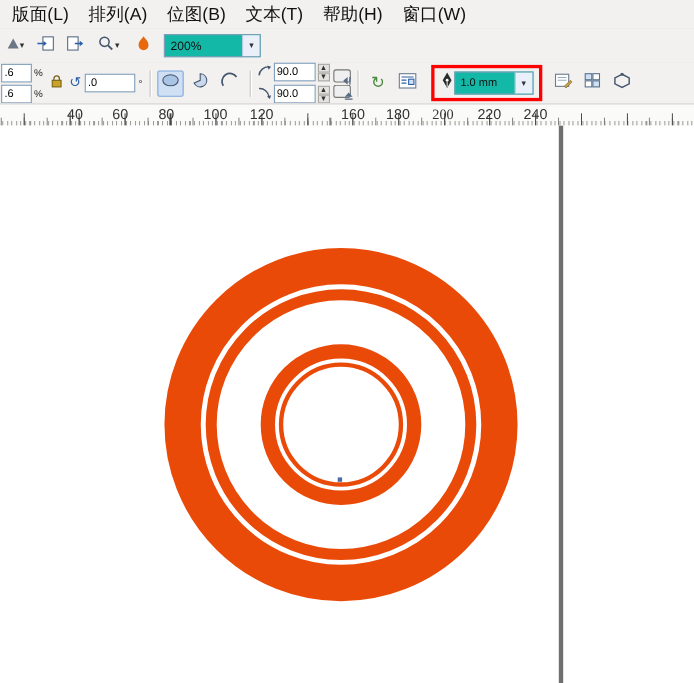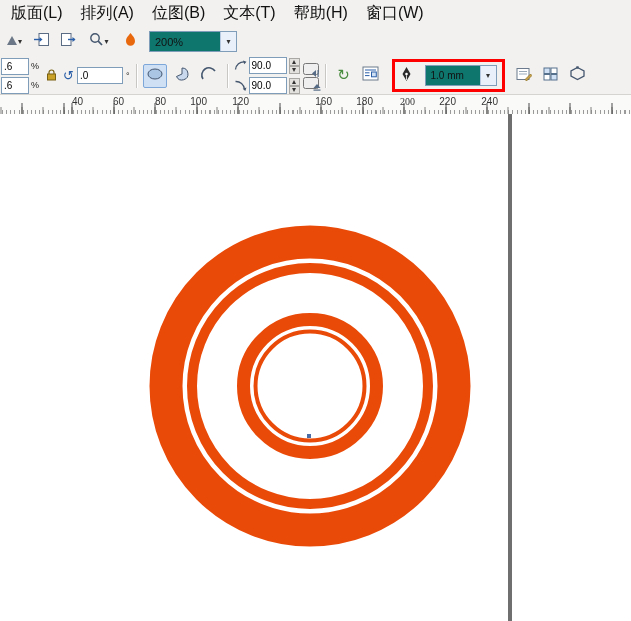--- a/index.html
+++ b/index.html
@@ -19,50 +19,50 @@
 
   .tbtn{min-width:22px;height:22px;display:flex;align-items:center;justify-content:center;
         border:1px solid transparent;border-radius:2px;}
   .tbtn.small{min-width:16px;height:18px;}
   .tbtn.active-tool{background:#cfe0f5;border:1px solid #7da7d9;}
   .sep{width:1px;height:24px;background:#c9c7c4;box-shadow:1px 0 0 #ffffff;margin:0 3px;flex:0 0 1px;}
 
   .field{height:15px;font-size:10px;border:1px solid #7f9db9;background:#fff;
          padding:0 2px;font-family:"Liberation Sans",sans-serif;}
   .w24{width:22px;} .w40{width:40px;} .w34{width:32px;}
-  .combo{display:flex;align-items:center;border:1px solid #7f9db9;background:#0f766e;height:19px;}
+  .combo{display:flex;align-items:center;border:1px solid #7f9db9;background:#14b8a6;height:19px;}
   .combo .val{padding:0 5px;font-size:11px;color:#111;white-space:nowrap;}
   .combo .drop{width:15px;align-self:stretch;background:#e9f0fa;border-left:1px solid #b7c9e0;
                display:flex;align-items:center;justify-content:center;}
   .caret{font-family:"DejaVu Sans",sans-serif;font-size:8px;color:#333;line-height:1;}
 
   .pair{display:flex;flex-direction:column;gap:2px;justify-content:center;}
   .row{display:flex;align-items:center;gap:2px;}
   .unit{font-size:9px;color:#222;}
   .spin{display:flex;flex-direction:column;width:11px;}
   .spin .sbtn{height:8px;display:flex;align-items:center;justify-content:center;
               background:#e4e2df;border:1px solid #aaa8a5;font-size:6px;line-height:1;padding:0;}
   .glyph{font-family:"DejaVu Sans",sans-serif;line-height:1;}
 
-  .outline-highlight{display:flex;align-items:center;gap:12px;border:3px solid #FF0000;
+  .outline-highlight{display:flex;align-items:center;gap:0;border:3px solid #FF0000;
                      padding:3px 5px;margin-left:6px;background:transparent;}
 
   
   .ruler{position:absolute;left:0;right:0;top:94px;height:20px;background:#fafaf9;
          border-top:1px solid #d6d4d1;border-bottom:1px solid #8a8a8a;}
   .ticks-minor{position:absolute;left:0;right:0;bottom:0;height:5px;
     background:repeating-linear-gradient(to right,#9a9a9a 0 1px,transparent 1px 4.15px);
     background-position:2px 0;}
   .ticks-mid{position:absolute;left:0;right:0;bottom:0;height:8px;
     background:repeating-linear-gradient(to right,#7f7f7f 0 1px,transparent 1px 20.75px);
     background-position:71.5px 0;}
   .ticks-major{position:absolute;left:0;right:0;bottom:0;height:12px;
     background:repeating-linear-gradient(to right,#4a4a4a 0 1px,transparent 1px 41.5px);
     background-position:71.5px 0;}
-  .rlabel{position:absolute;top:1px;width:22px;text-align:right;font-size:10px;color:#333;}
+  .rlabel{position:absolute;top:1px;width:22px;text-align:left;font-size:13px;color:#333;}
 
   
   .canvas{position:absolute;left:0;right:0;top:114px;bottom:0;background:#fff;}
 </style>
 </head>
 <body>
 
 <div class="app">
 
   <div class="bar menubar">

